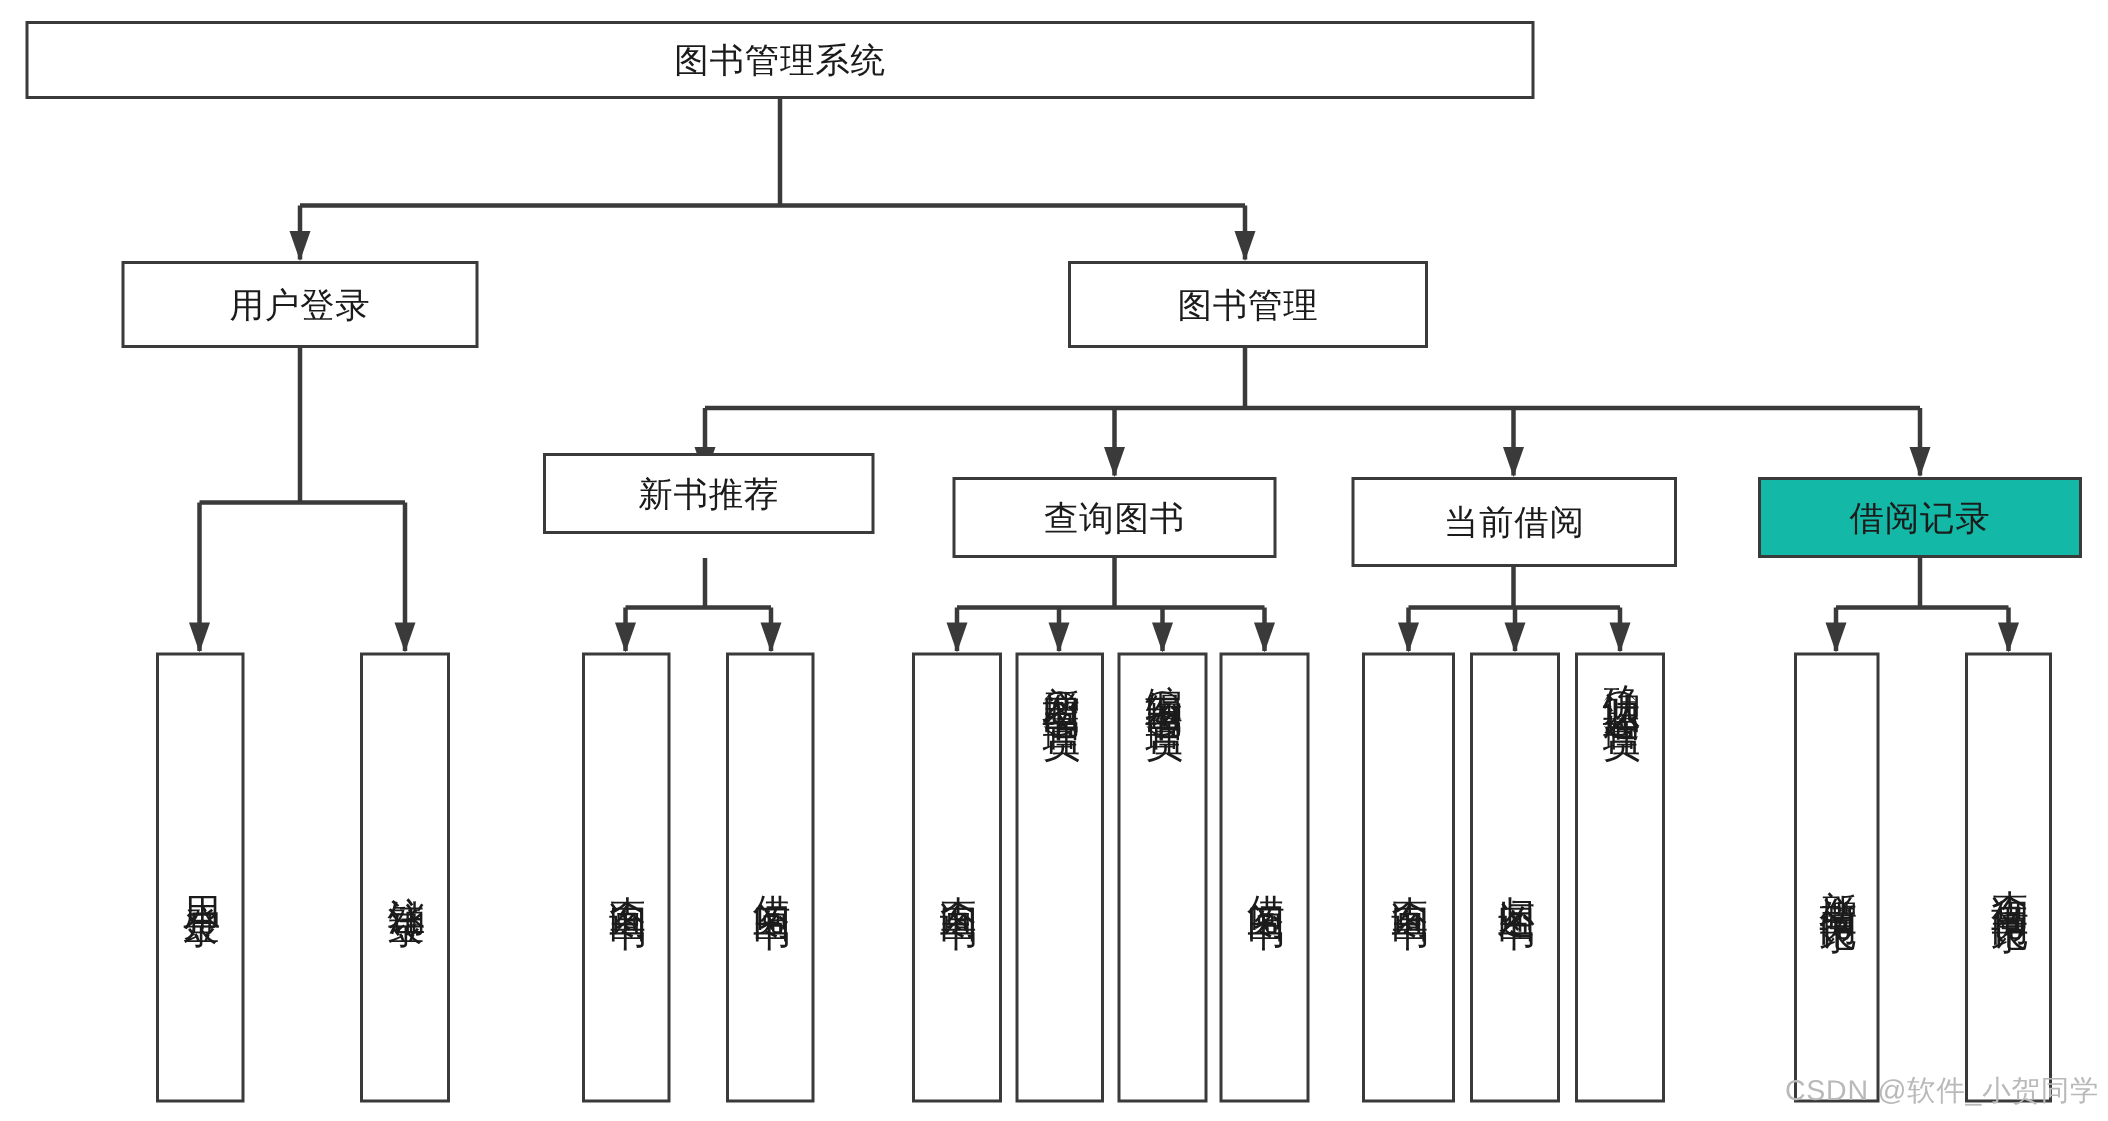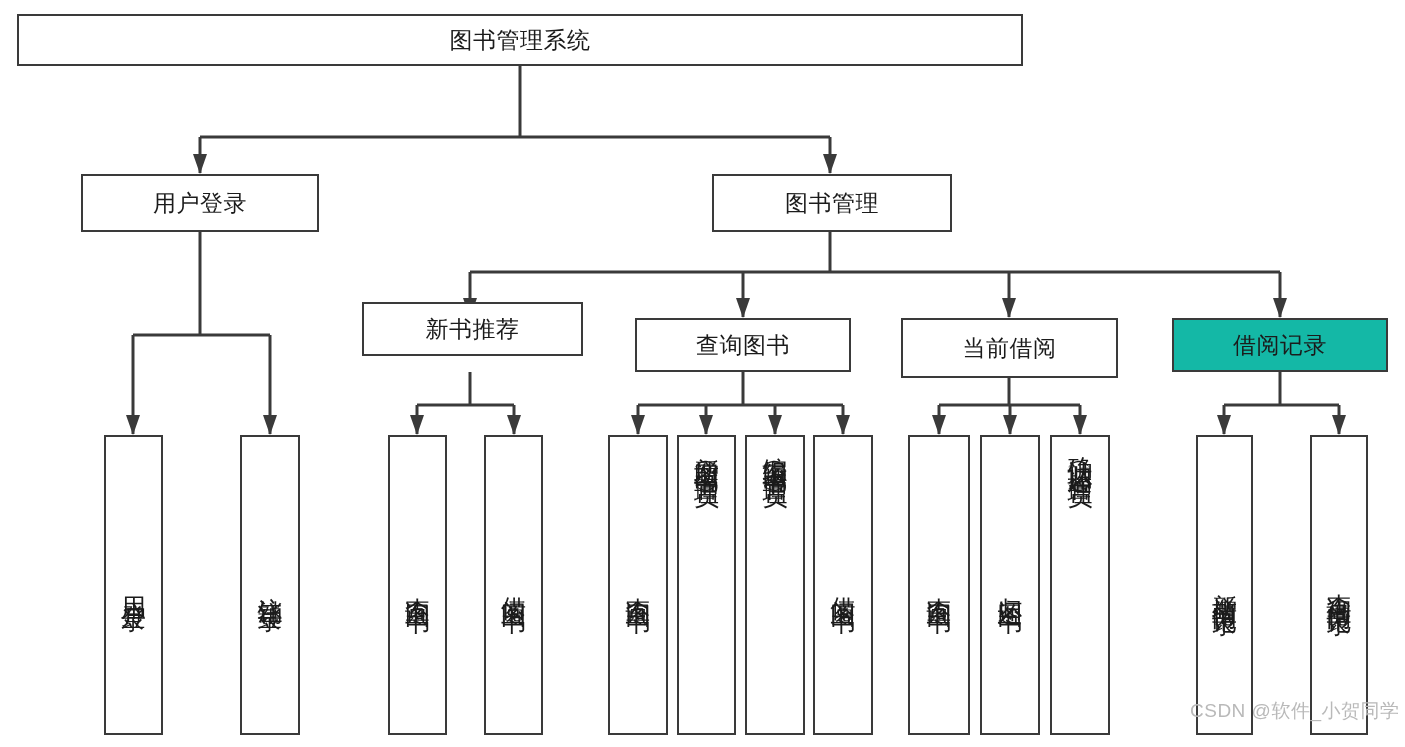--- a/index.html
+++ b/index.html
@@ -191,14 +191,14 @@
       <div class="node vertical" style="left: 1050px; top: 435px; width: 60px; height: 300px; border-color: rgb(58, 58, 58); background: rgb(255, 255, 255);">
         <span class="node-label" style="color: rgb(27, 27, 27);">确认归还（管理员）</span>
       </div>
       <div class="node vertical centered" style="left: 1196px; top: 435px; width: 57px; height: 300px; border-color: rgb(58, 58, 58); background: rgb(255, 255, 255);">
         <span class="node-label" style="color: rgb(27, 27, 27);">新增借阅记录</span>
       </div>
       <div class="node vertical centered" style="left: 1310px; top: 435px; width: 58px; height: 300px; border-color: rgb(58, 58, 58); background: rgb(255, 255, 255);">
         <span class="node-label" style="color: rgb(27, 27, 27);">查询借阅记录</span>
       </div>
     </div>
-  <div class="watermark" style="left: 1190px; top: 698px; color: rgb(185, 185, 185);">CSDN @软件_小贺同学</div>
+  <div class="watermark" style="left: 1190px; top: 714px; color: rgb(185, 185, 185);">CSDN @软件_小贺同学</div>
 </div>
 
 </body></html>

